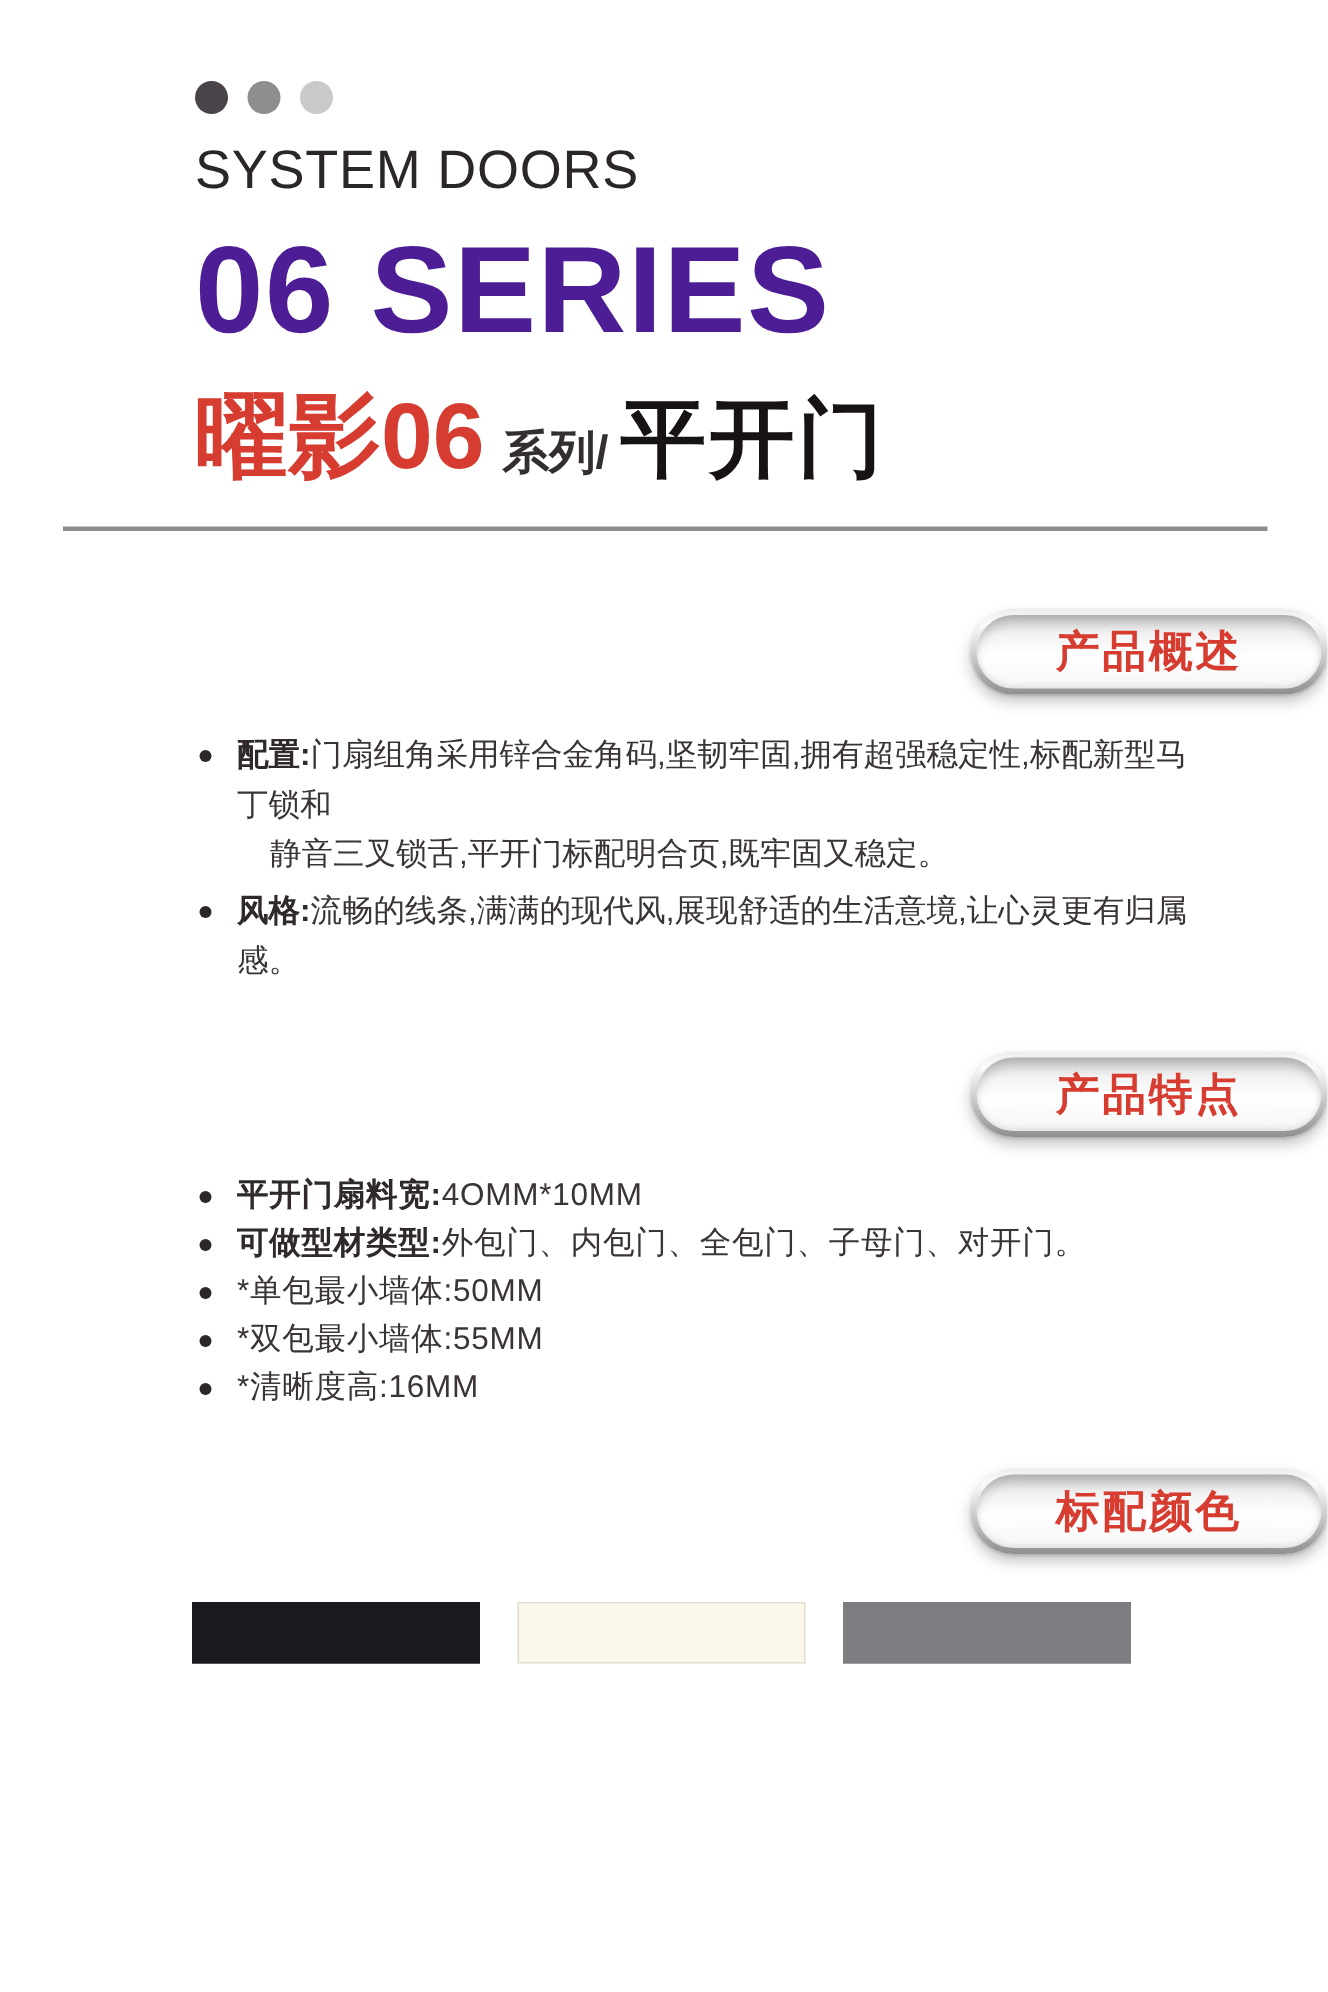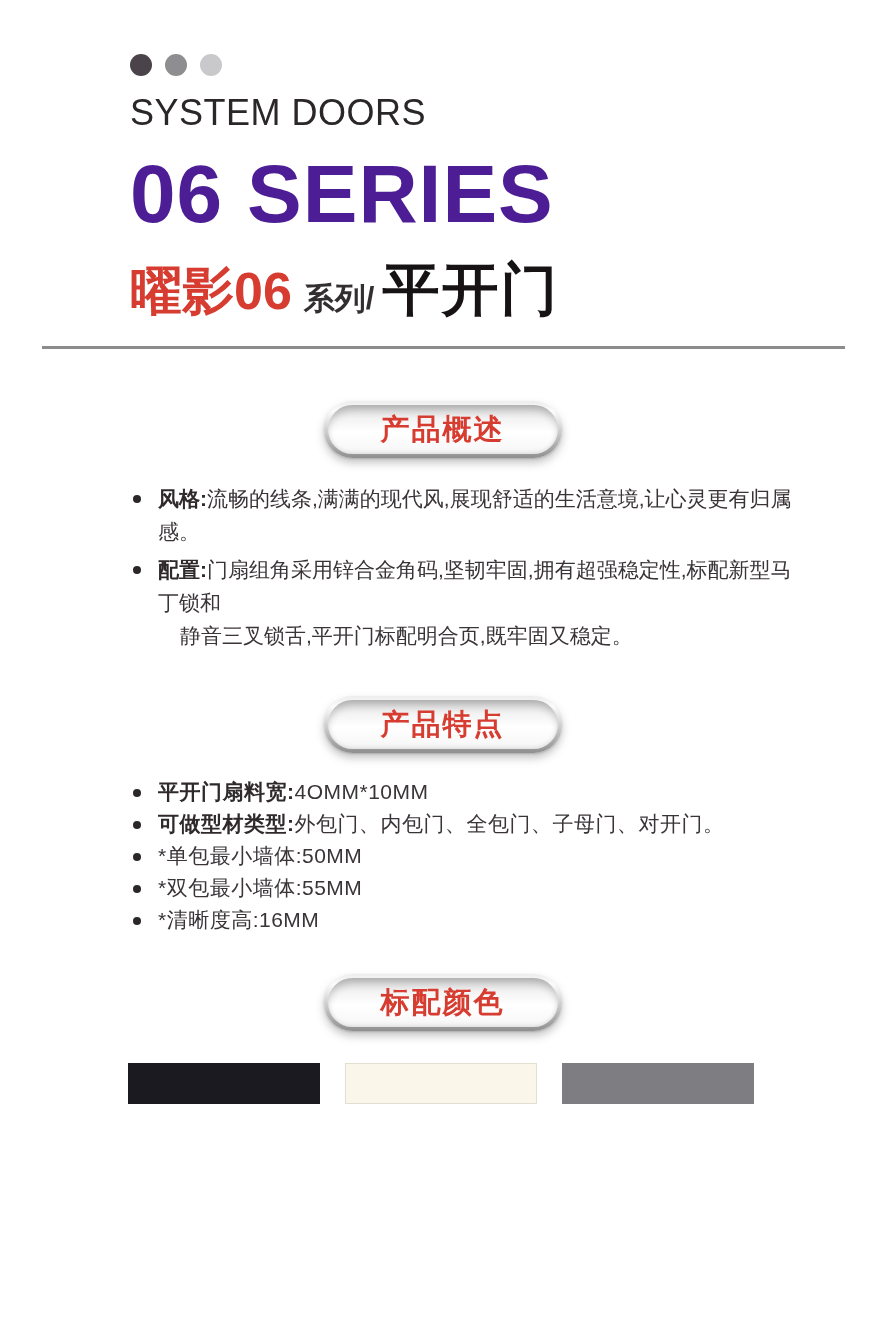--- a/index.html
+++ b/index.html
@@ -20,32 +20,32 @@
     margin-top: 19px;
     font-size: 36px; font-weight: 400; color: #2b2628;
     line-height: 1.0; letter-spacing: 0.5px;
   }
   .title {
     margin-top: 22px;
     font-size: 82px; font-weight: 700; color: #4c1d95;
     line-height: 1.0; letter-spacing: 1px;
   }
   .series { display: flex; align-items: baseline; margin-top: 26px; }
-  .series-red  { font-size: 52px; font-weight: 700; line-height: 1.0; }
+  .series-red  { font-size: 62px; font-weight: 700; line-height: 1.0; }
   .series-mid  { font-size: 31px; font-weight: 600; color: #332e30; margin-left: 12px; line-height: 1.0; }
   .series-prod { font-size: 57px; font-weight: 700; color: #171213; margin-left: 8px; line-height: 1.0; letter-spacing: 2px; }
 
   .rule {
     margin: 28px 40px 0 42px;
     border: none; border-top: 3px solid #8c8c8c;
     height: 0;
   }
 
   
-  .pill-wrap { display: flex; justify-content: center; }
+  .pill-wrap { display: flex; justify-content: flex-end; }
   .pw-1 { margin-top: 52px; }
   .pw-2 { margin-top: 44px; }
   .pw-3 { margin-top: 38px; }
   .pill {
     width: 238px; height: 57px;
     border-radius: 29px;
     padding: 4px;
     background: linear-gradient(180deg, #ededed 0%, #fbfbfb 18%, #c2c2c2 62%, #8f8f8f 100%);
     box-shadow: 0 5px 9px rgba(90,90,90,0.35), 0 1px 2px rgba(0,0,0,0.18);
   }
@@ -114,29 +114,29 @@
     <div class="pill-inner">
       <span class="pill-text" style="color: rgb(214, 60, 48);">产品概述</span>
     </div>
   </div>
 </div>
 
 <div class="list">
   <div class="item">
     <span class="bullet-dot"></span>
     <div class="content">
+      <span class="lbl">配置:</span><span>门扇组角采用锌合金角码,坚韧牢固,拥有超强稳定性,标配新型马丁锁和</span>
+      <div class="l2">静音三叉锁舌,平开门标配明合页,既牢固又稳定。</div>
+    </div>
+  </div>
+  <div class="item">
+    <span class="bullet-dot"></span>
+    <div class="content">
       <span class="lbl">风格:</span><span>流畅的线条,满满的现代风,展现舒适的生活意境,让心灵更有归属感。</span>
       
-    </div>
-  </div>
-  <div class="item">
-    <span class="bullet-dot"></span>
-    <div class="content">
-      <span class="lbl">配置:</span><span>门扇组角采用锌合金角码,坚韧牢固,拥有超强稳定性,标配新型马丁锁和</span>
-      <div class="l2">静音三叉锁舌,平开门标配明合页,既牢固又稳定。</div>
     </div>
   </div>
 </div>
 
 <div class="pill-wrap pw-2">
   <div class="pill">
     <div class="pill-inner">
       <span class="pill-text" style="color: rgb(214, 60, 48);">产品特点</span>
     </div>
   </div>

